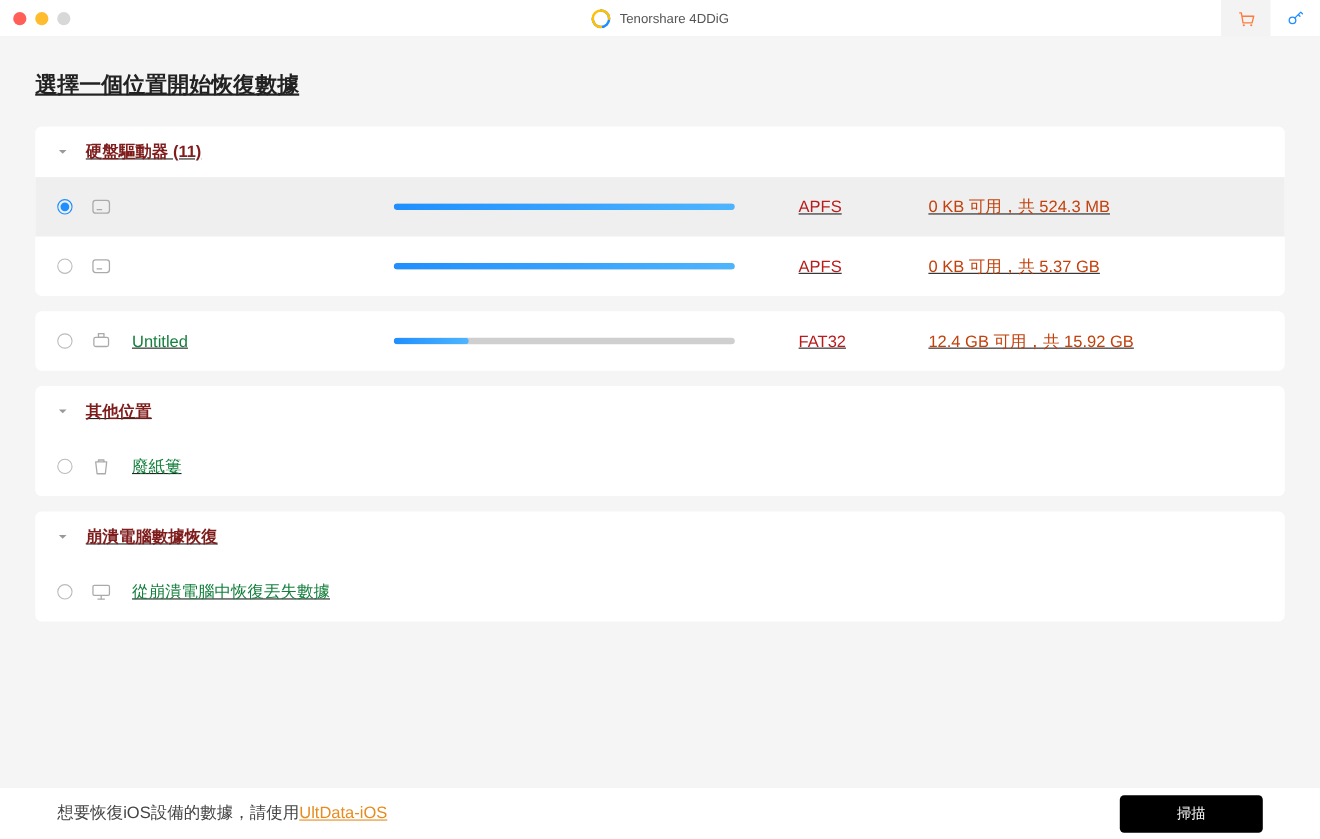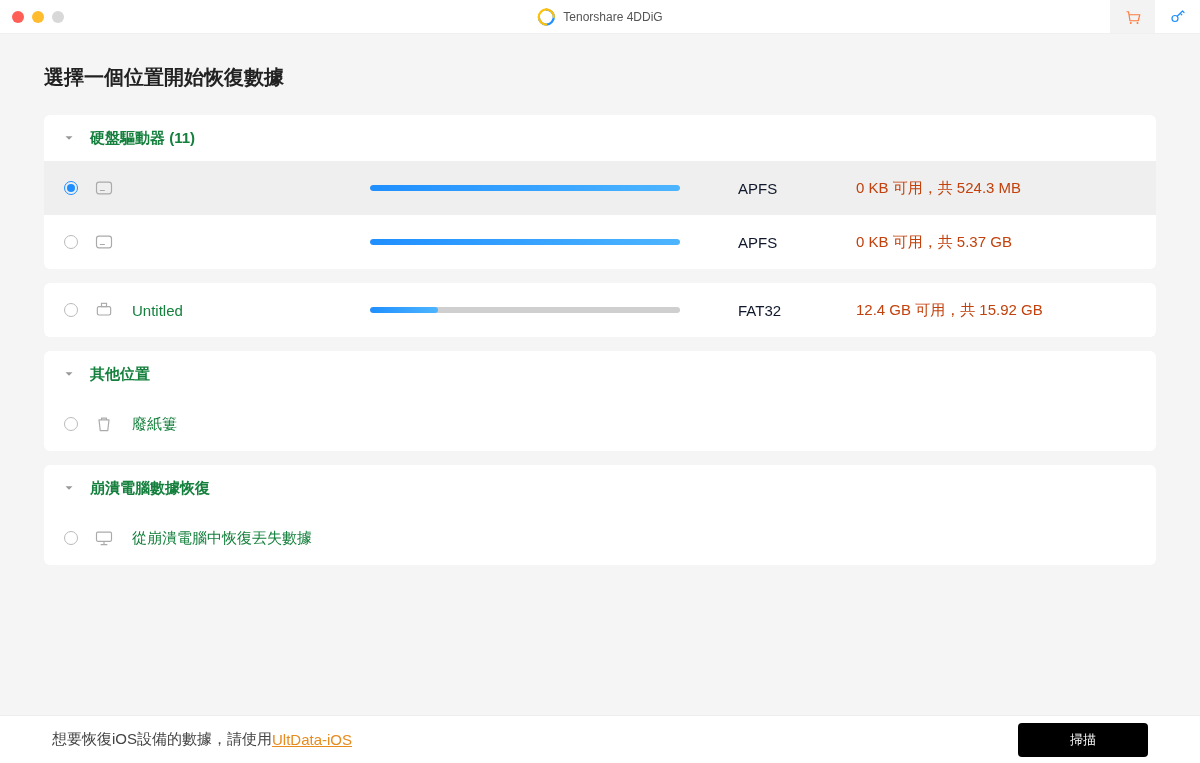--- a/index.html
+++ b/index.html
@@ -9,37 +9,37 @@
   .traffic .dot { width: 12px; height: 12px; border-radius: 50%; }
   .dot.red { background: #ff5f57; }
   .dot.yellow { background: #febc2e; }
   .dot.green { background: #d8d8d8; }
   .app-title { position: absolute; left: 50%; transform: translateX(-50%); display: flex; align-items: center; gap: 8px; font-size: 12px; color: #555; font-weight: 500; }
   .logo-swirl { width: 18px; height: 18px; }
   .title-right { margin-left: auto; display: flex; height: 100%; }
   .title-btn { width: 45px; display: flex; align-items: center; justify-content: center; cursor: pointer; }
   .title-btn.cart { background: #f3f3f3; }
   .title-btn svg { width: 18px; height: 18px; }
-  .content { padding: 0 44px; background: #f5f5f5; }
+  .content { padding: 0 32px; background: #f5f5f5; text-decoration: underline; }
   .page-title { font-size: 20px; font-weight: 600; color: #222; padding: 30px 0 24px 0; }
   .group { background: #fff; border-radius: 6px; margin-bottom: 14px; overflow: hidden; }
-  .group-header { display: flex; align-items: center; height: 46px; padding: 0 18px; gap: 14px; font-size: 15px; font-weight: 600; color: #15803d; cursor: pointer; }
+  .group-header { display: flex; align-items: center; height: 46px; padding: 0 18px; gap: 14px; font-size: 15px; font-weight: 600; color: #7f1d1d; cursor: pointer; }
   .group-header .chev { width: 14px; height: 14px; color: #999; }
   .group-header .refresh { width: 16px; height: 16px; color: #aaa; margin-left: 4px; cursor: pointer; }
   .row { display: flex; align-items: center; height: 54px; padding: 0 18px; gap: 18px; font-size: 15px; color: #444; }
   .row.selected { background: #efefef; }
   .radio { width: 14px; height: 14px; border: 1px solid #bbb; border-radius: 50%; cursor: pointer; flex-shrink: 0; margin-left: 2px; display:flex; align-items:center; justify-content:center;}
   .radio.checked { border-color: #1f8fff; }
   .radio.checked::after { content:""; width:8px; height:8px; background:#1f8fff; border-radius:50%; }
   .row-icon { width: 20px; height: 20px; color: #999; flex-shrink: 0; margin-left: -2px; }
   .row-name { width: 220px; color: #15803d; }
   .row-bar-wrap { width: 310px; }
   .row-bar { height: 6px; border-radius: 3px; background: #cfcfcf; overflow: hidden; }
   .row-bar-fill { height: 100%; background: linear-gradient(90deg, #1f8fff, #4db5ff); border-radius: 3px; }
-  .row-fs { width: 100px; margin-left: 40px; color: #0f172a; }
+  .row-fs { width: 100px; margin-left: 40px; color: #b91c1c; }
   .row-cap { color: #c2410c; }
   .footer { position: absolute; bottom: 0; left: 0; right: 0; height: 48px; background: #fff; display: flex; align-items: center; padding: 0 52px; border-top: 1px solid #eee; font-size: 15px; color: #444;}
   .footer a { color: #e78b1f; text-decoration: underline; cursor: pointer;}
   .scan-btn { margin-left: auto; background: #000000; color: #fff; border: none; width: 130px; height: 34px; border-radius: 4px; font-size: 13px; cursor: pointer; }
 </style>
 </head>
 <body>
 
 <div class="title-bar">
   <div class="traffic">

